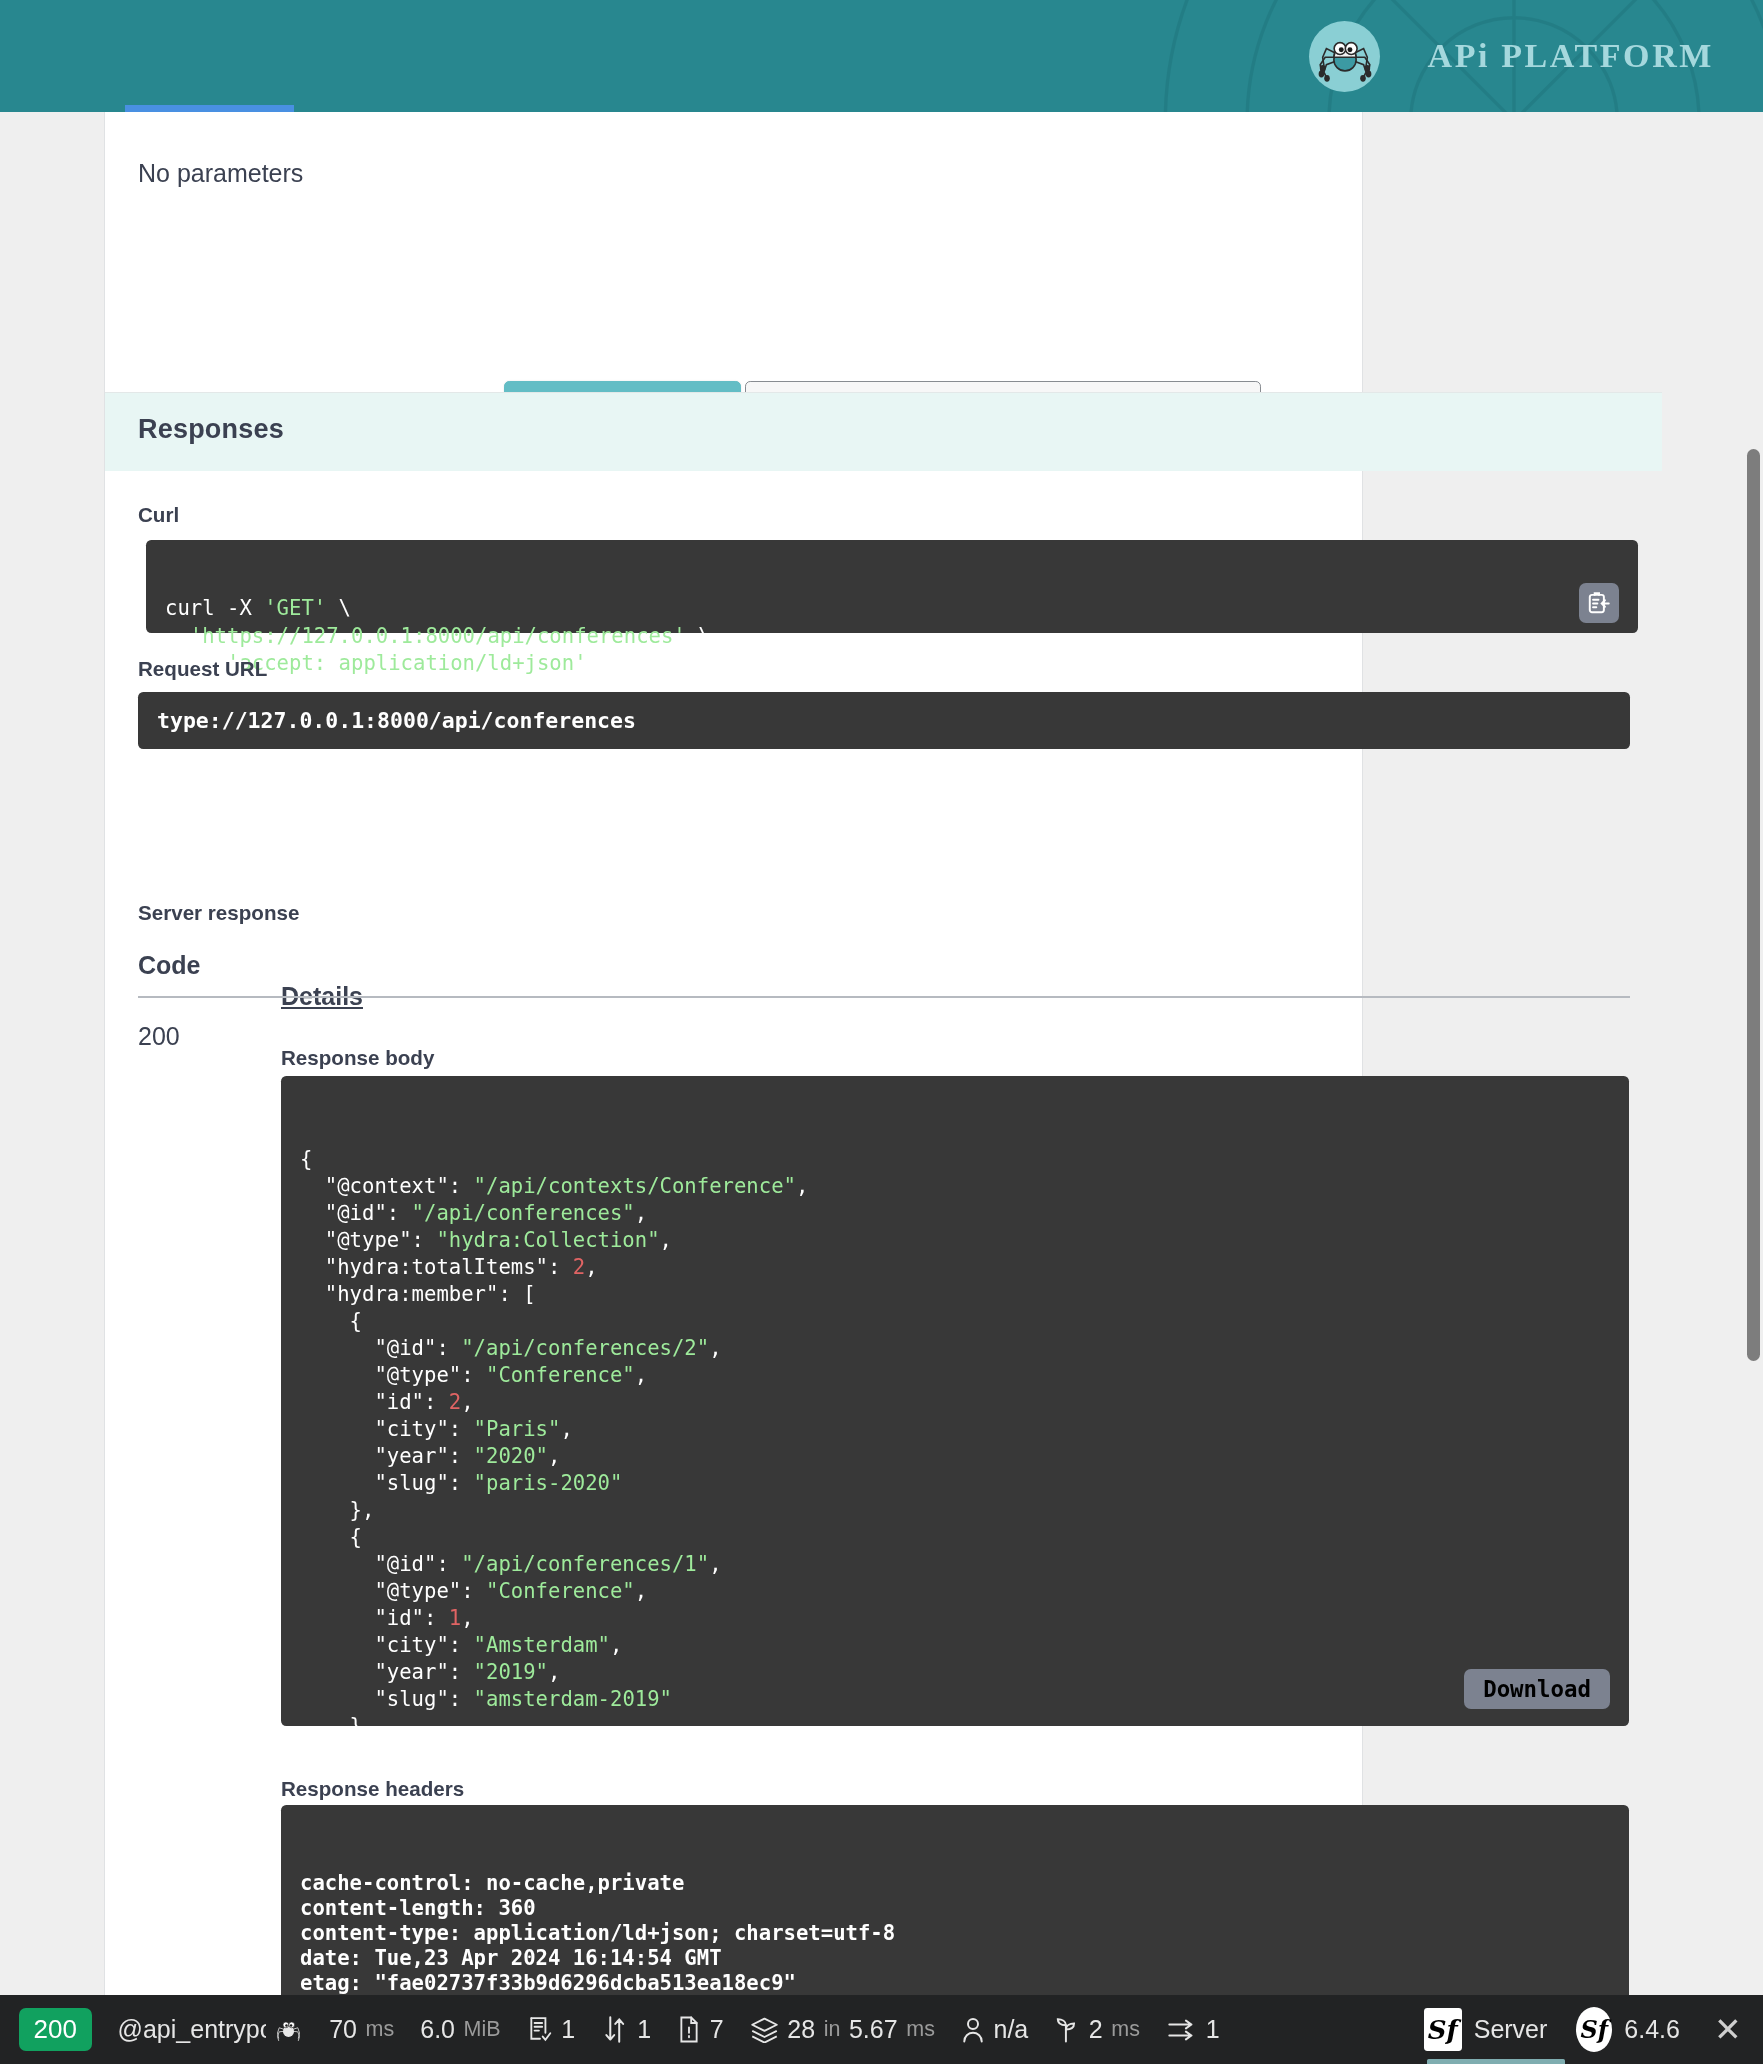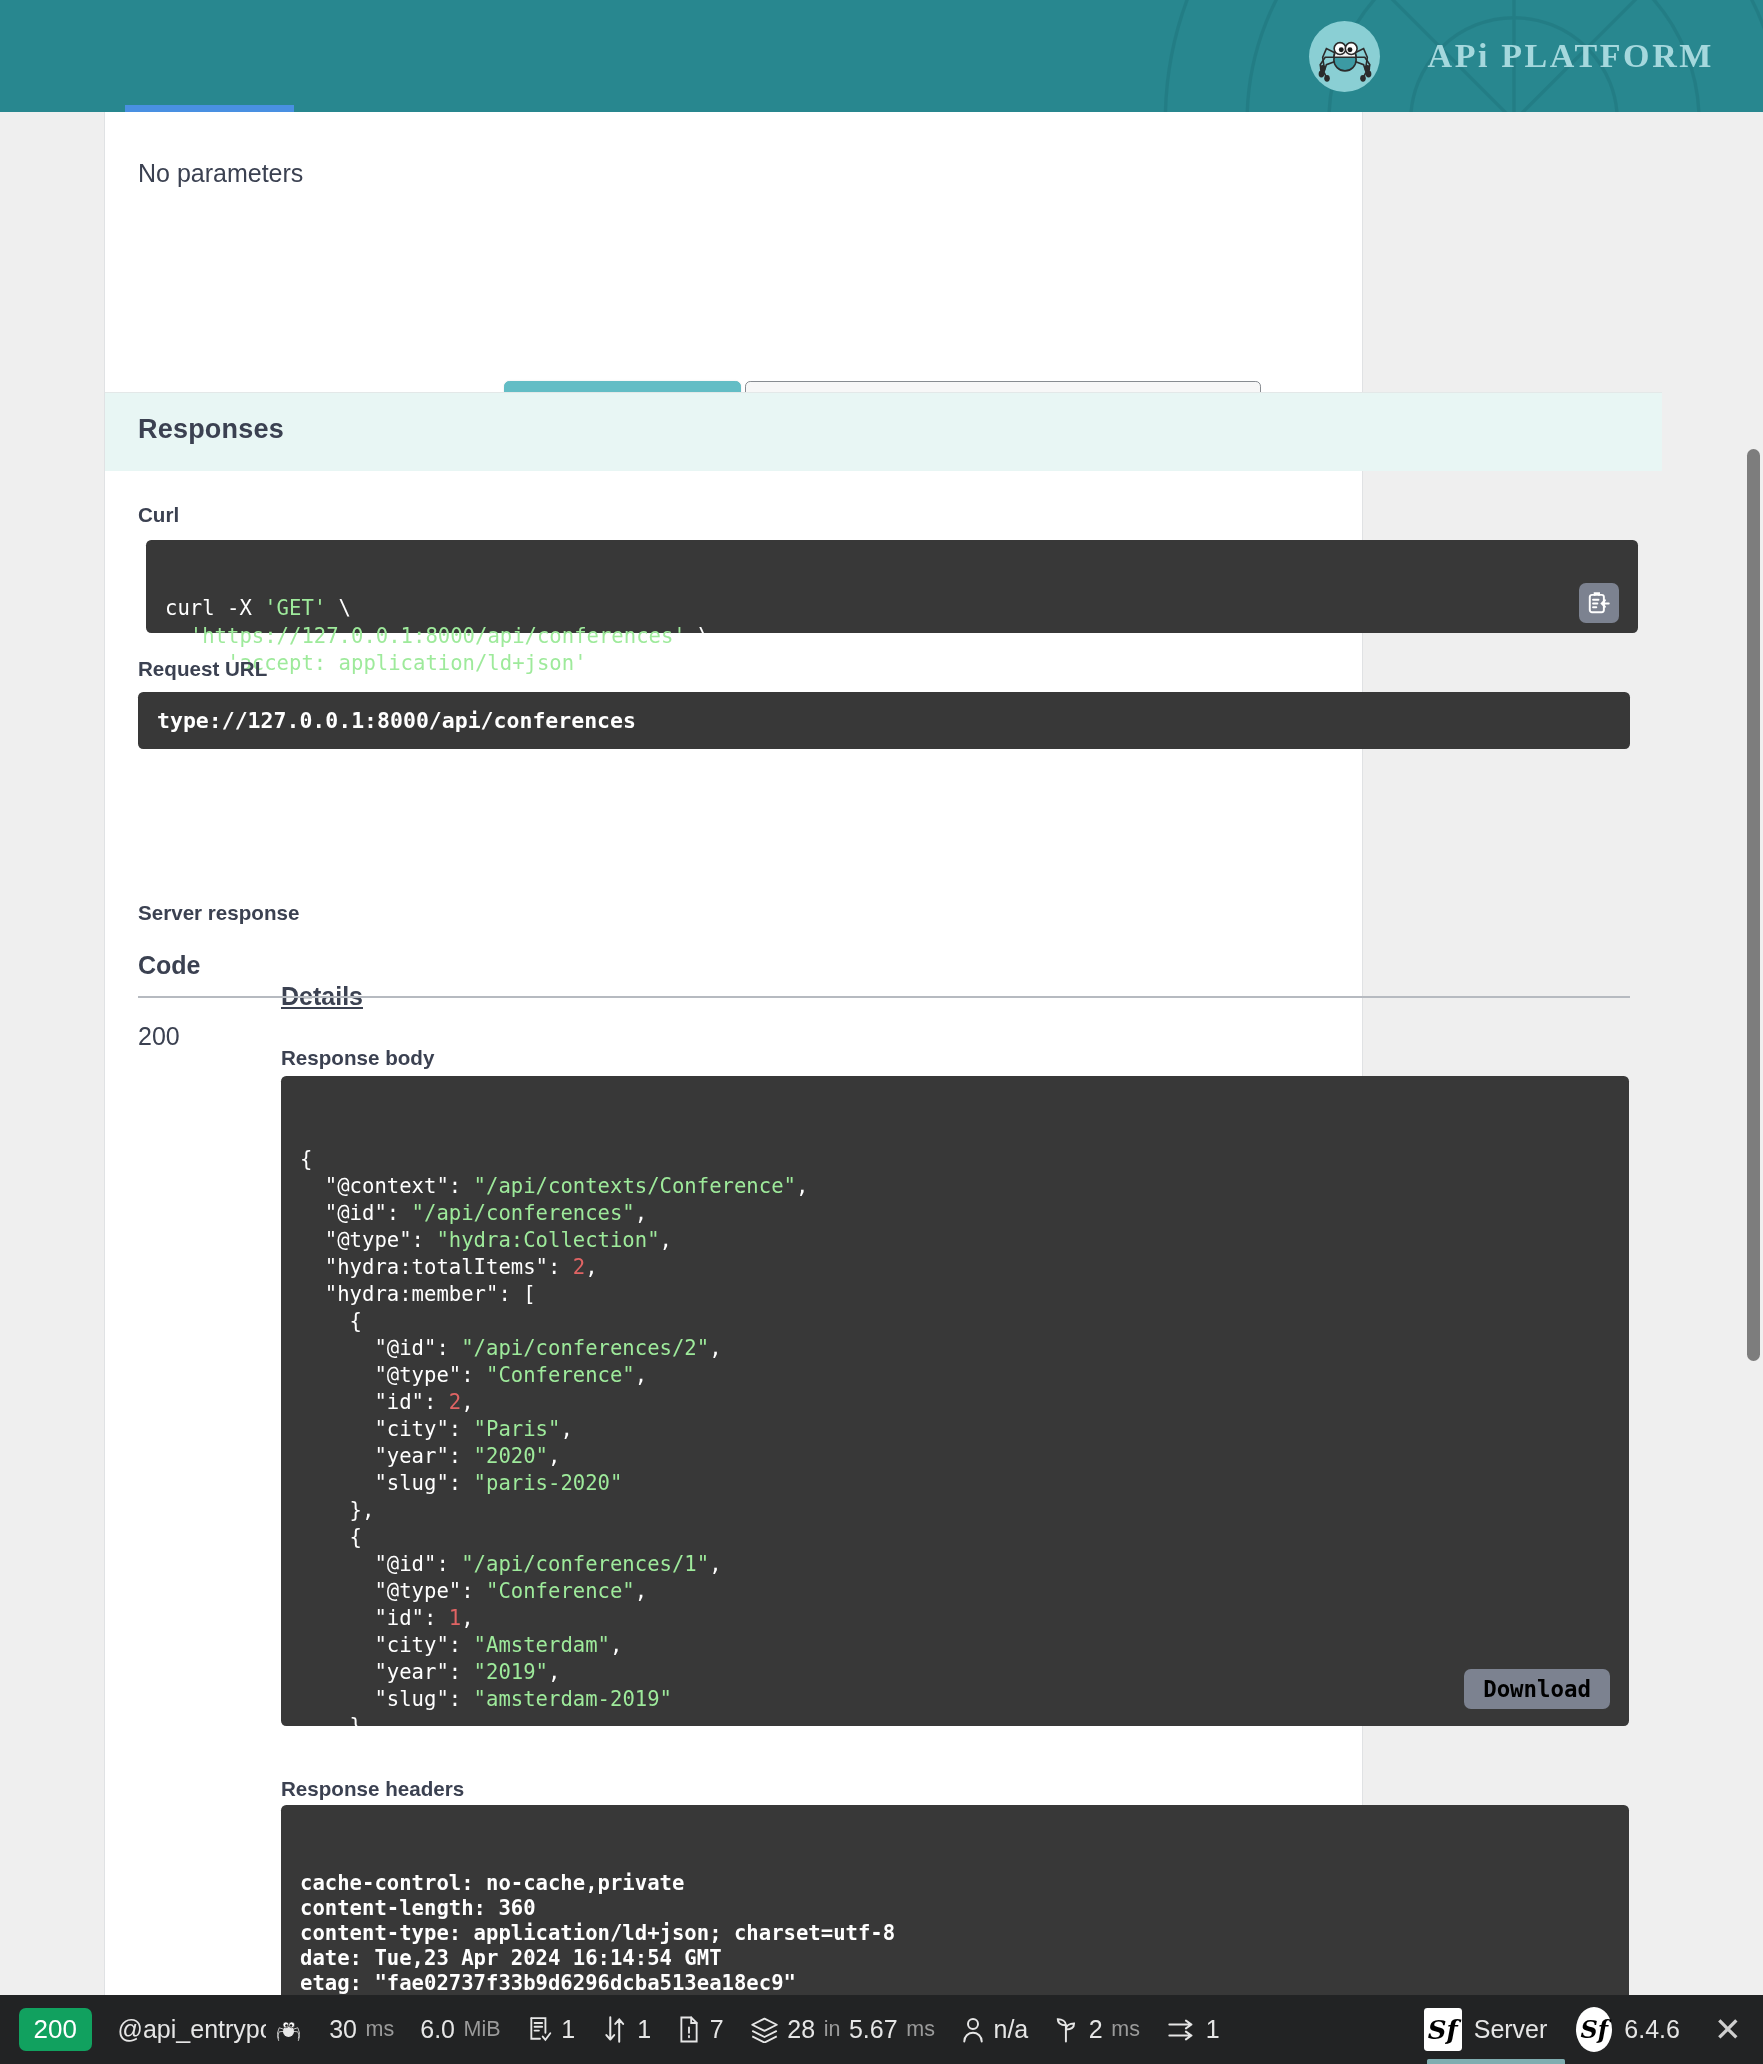--- a/index.html
+++ b/index.html
@@ -354,21 +354,21 @@
         <ellipse cx="50" cy="56" rx="19" ry="20" fill="#e8e8e8"></ellipse>
         <circle cx="41" cy="34" r="10" fill="#ffffff" stroke="#2b2b2b" stroke-width="2.4"></circle>
         <circle cx="61" cy="34" r="10" fill="#ffffff" stroke="#2b2b2b" stroke-width="2.4"></circle>
         <circle cx="43" cy="36" r="4.2" fill="#1a1a1a"></circle>
         <circle cx="59" cy="36" r="4.2" fill="#1a1a1a"></circle>
       </svg>
     </span>
   </div>
 
   <div class="sf-item">
-    <span>30</span>
+    <span>70</span>
     <span class="unit">ms</span>
   </div>
 
   <div class="sf-item">
     <span>6.0</span>
     <span class="unit">MiB</span>
   </div>
 
   <div class="sf-item">
     <span>

